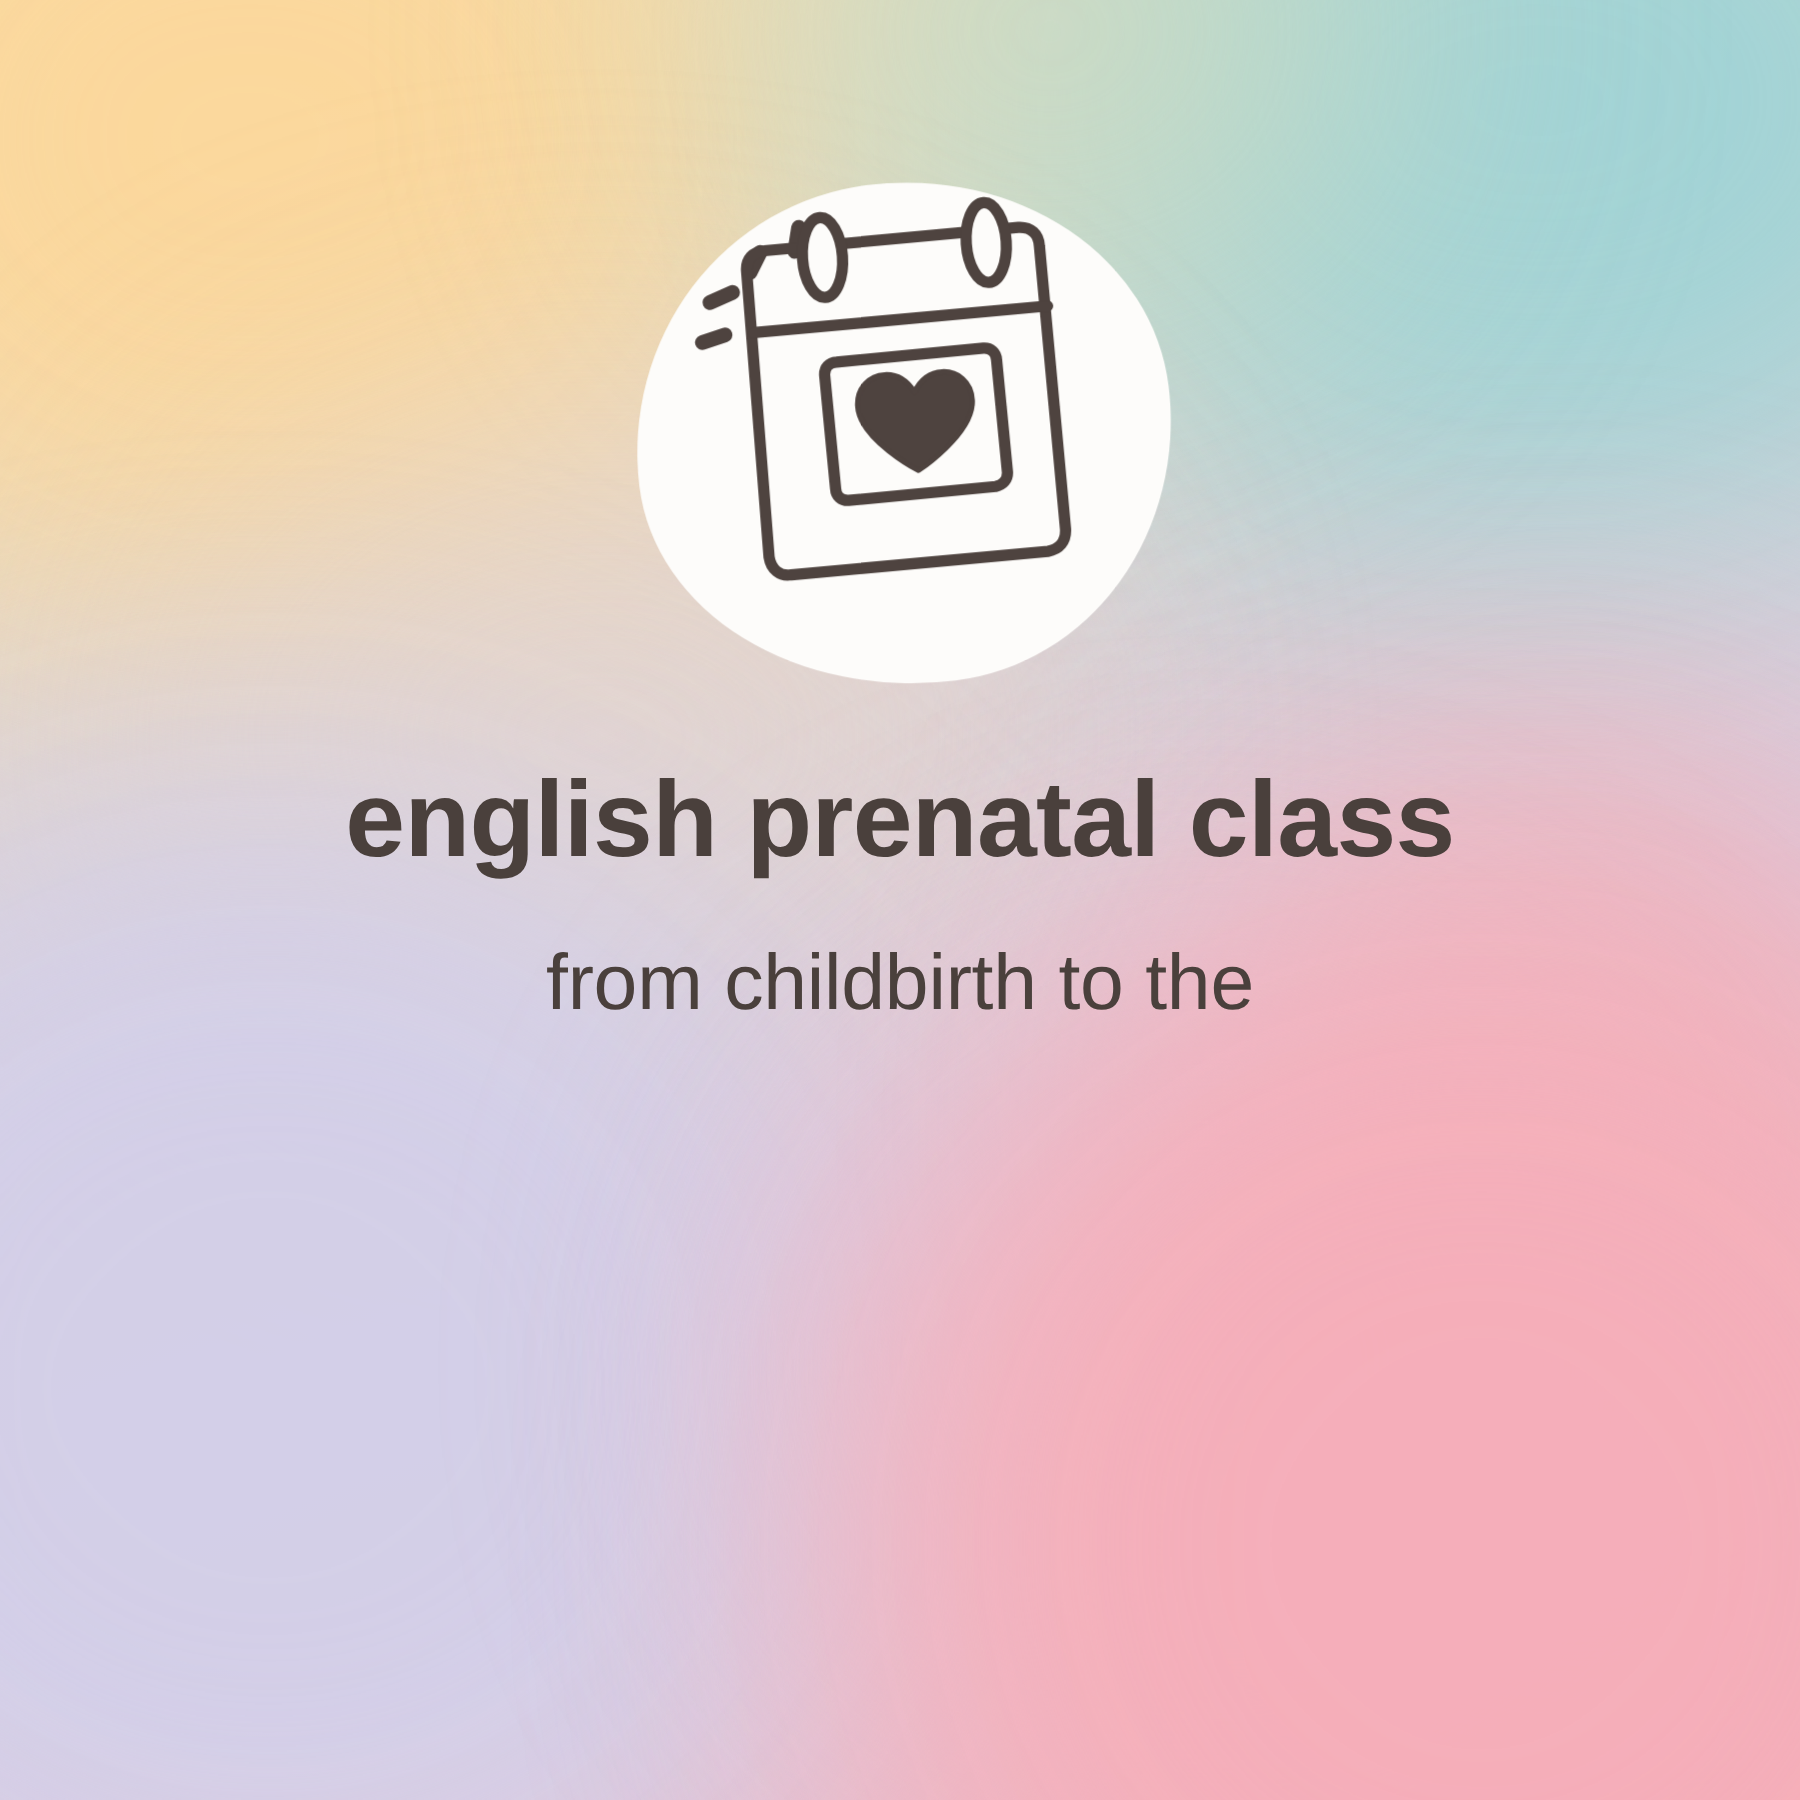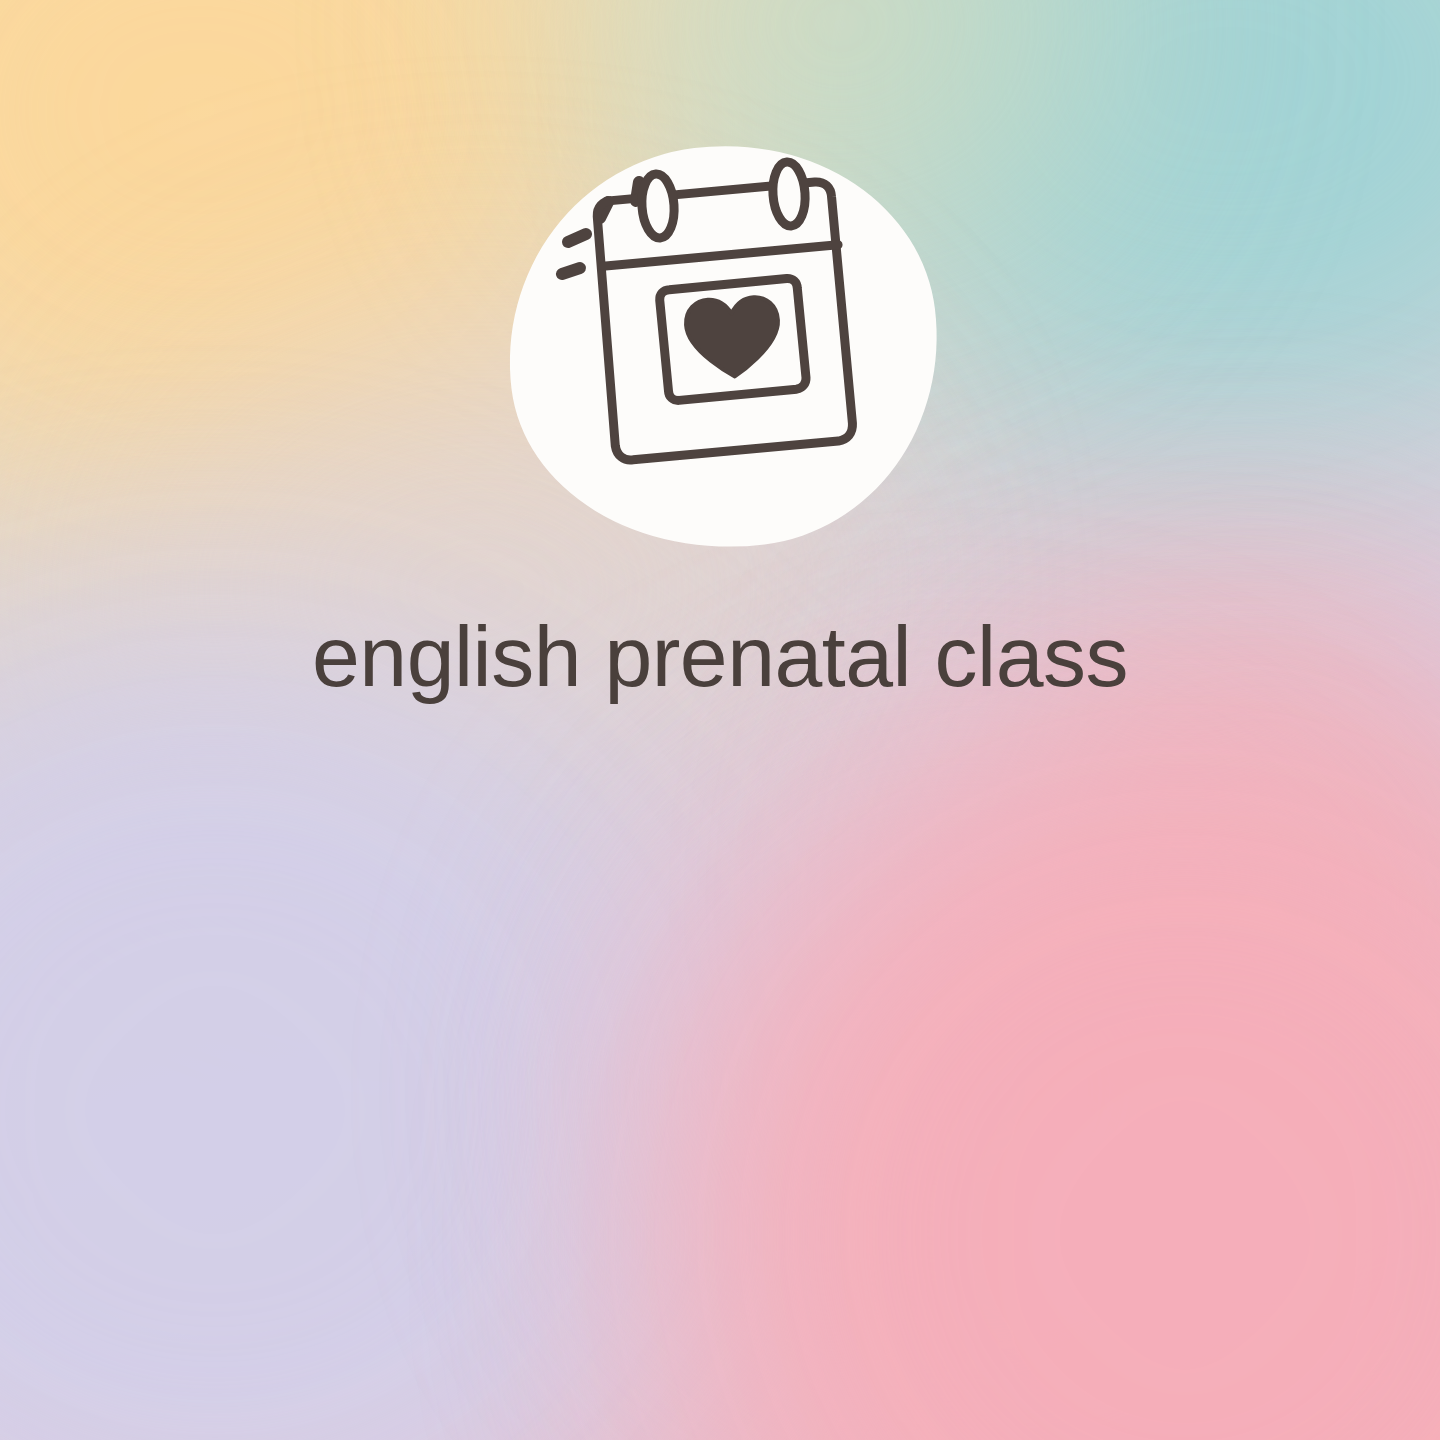--- a/index.html
+++ b/index.html
@@ -107,21 +107,21 @@
   .text-block {
     position: absolute;
     left: 0;
     right: 0;
     top: 612px;
     text-align: center;
     color: #4a403c;
   }
   .headline {
     font-size: 86px;
-    font-weight: 400;
+    font-weight: 700;
     letter-spacing: -0.5px;
     line-height: 1.04;
     margin: 0;
     color: #4a403c;
   }
   .subline-group {
     margin-top: 38px;
   }
   .subline {
     font-size: 63px;
@@ -193,16 +193,17 @@
 
         <ellipse cx="150" cy="60" rx="16" ry="32" stroke-width="9" transform="rotate(-4 150 60)" fill="#fdfcfa"></ellipse>
         <ellipse cx="281" cy="48" rx="16" ry="32" stroke-width="9" transform="rotate(-4 281 48)" fill="#fdfcfa"></ellipse>
       </svg>
     </div>
   </div>
 
   <div class="text-block">
     <h1 class="headline">english prenatal class</h1>
     <div class="subline-group">
+      <p class="subline">from childbirth to the</p>
     </div>
   </div>
 
 </div>
 
 </body></html>

